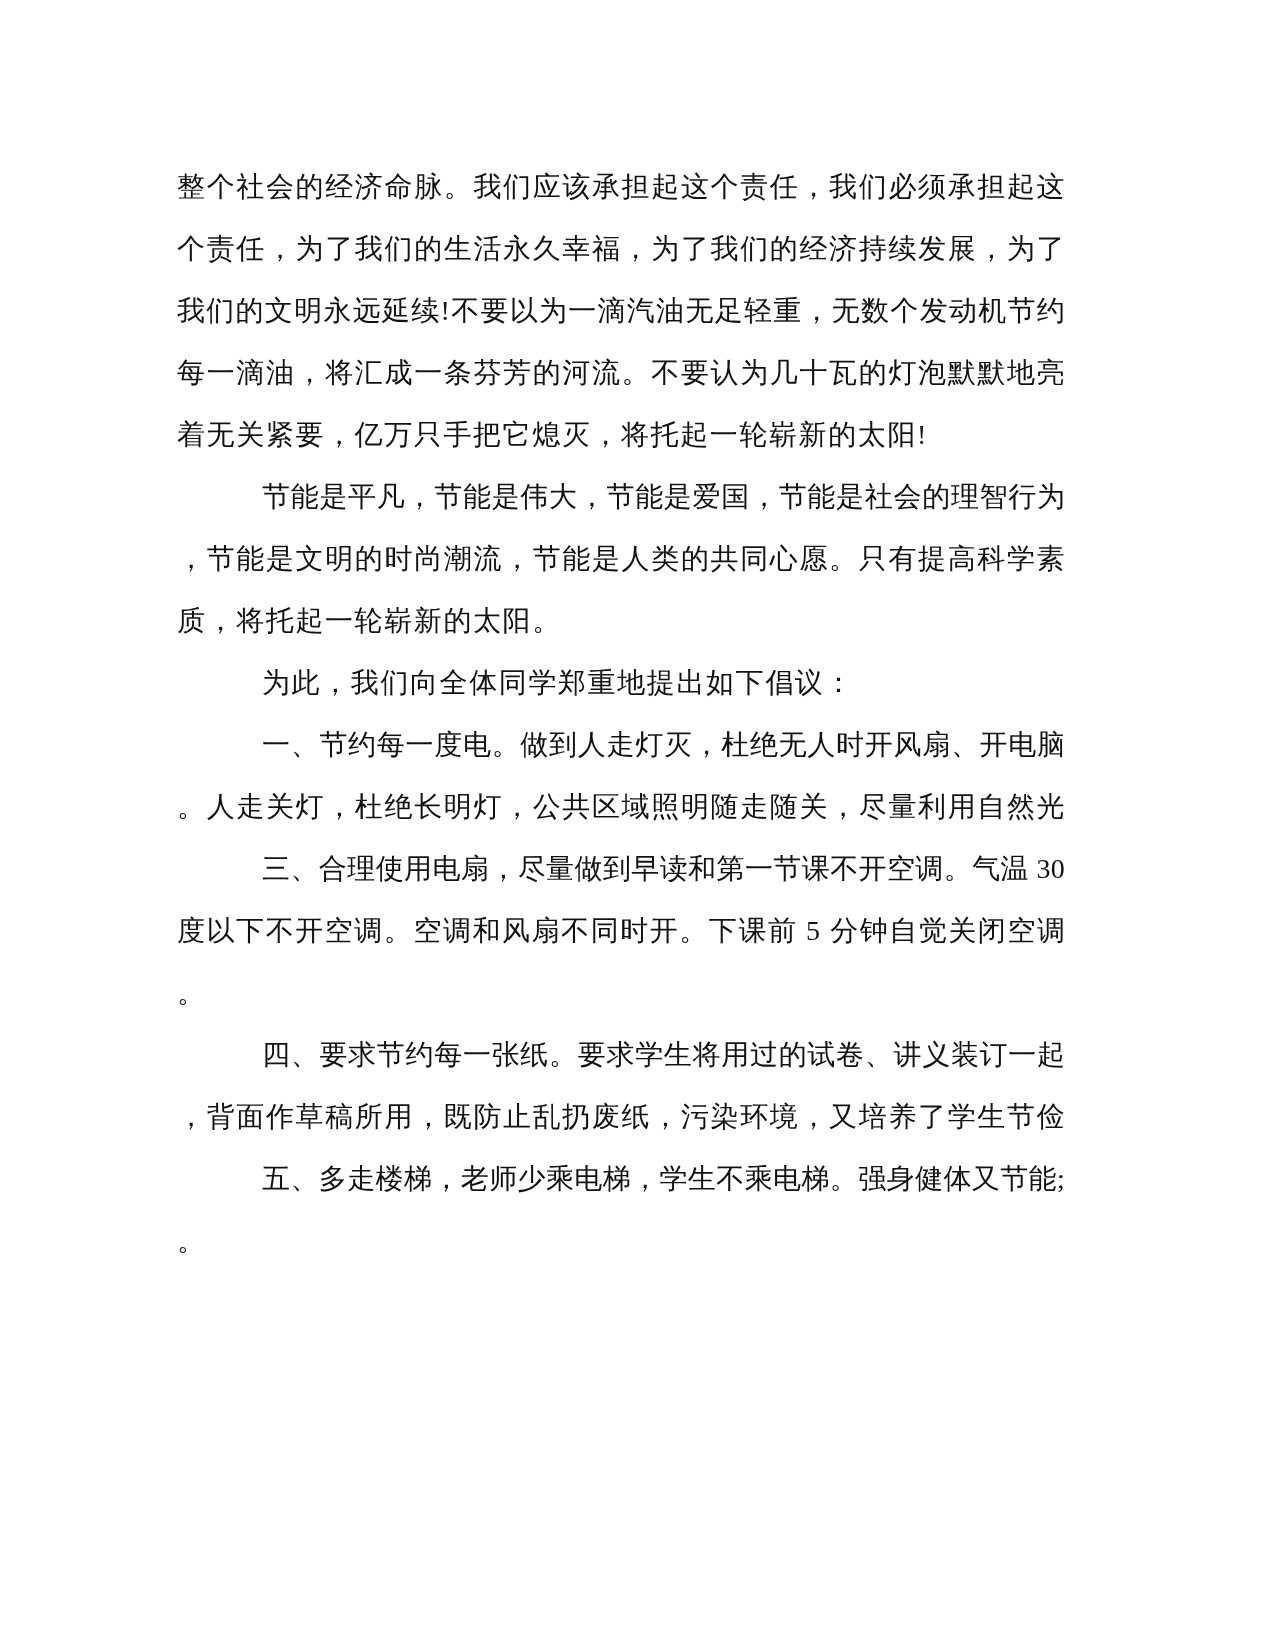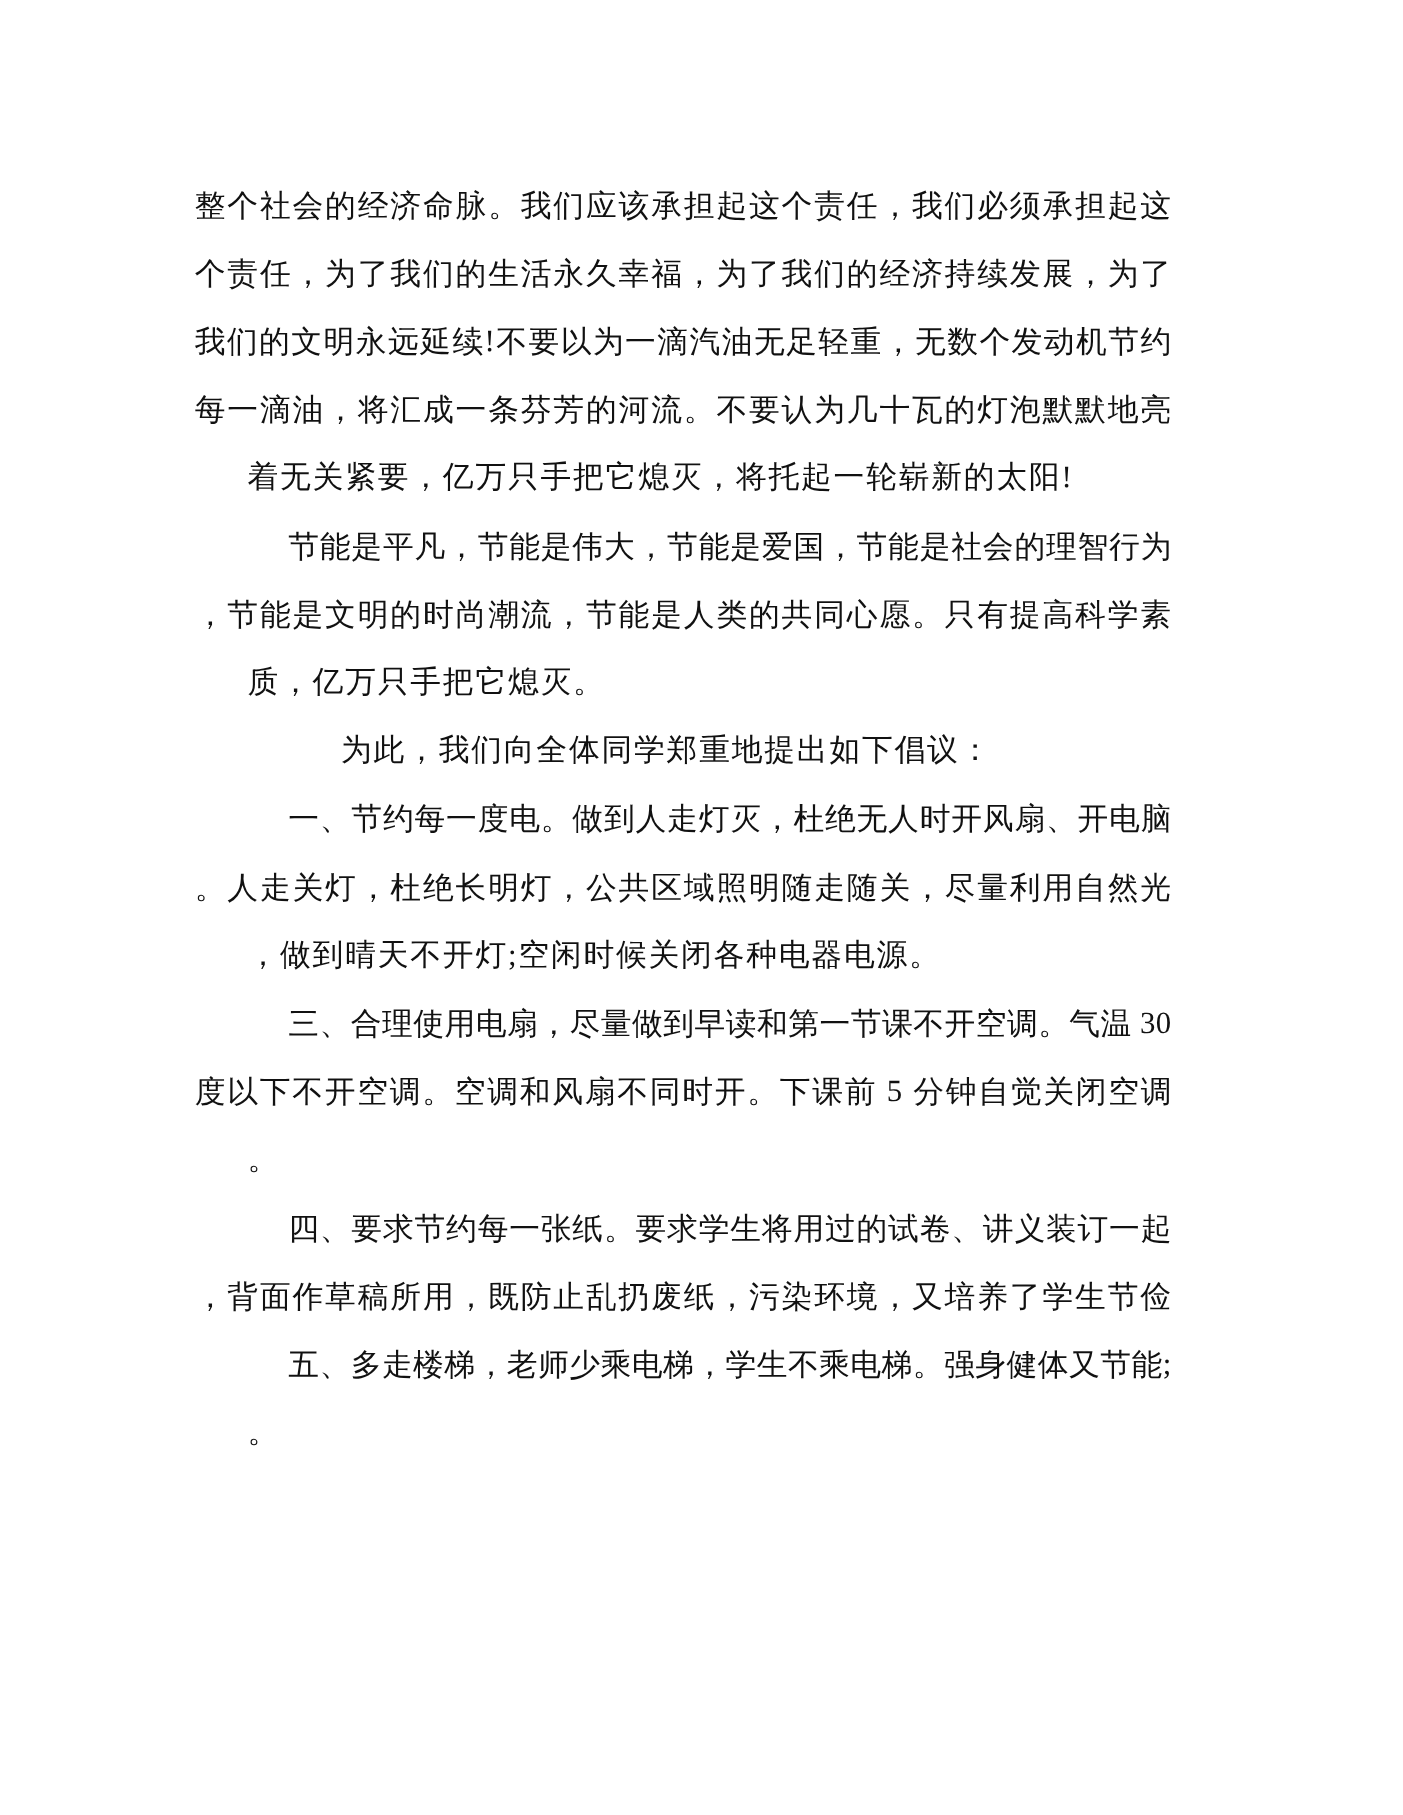--- a/index.html
+++ b/index.html
@@ -40,21 +40,20 @@
     align-items: center;
   }
   .line.justified span {
     display: inline-block;
     line-height: normal;
     white-space: pre;
   }
   
   .line.natural {
     letter-spacing: 1.6px;
-    margin-left: 48px;
   }
   .line.indent {
     padding-left: 85px;
     box-sizing: border-box;
   }
 </style>
 </head>
 <body>
 
 <div class="page">
@@ -62,29 +61,28 @@
       <div class="para">
         <div class="line justified"><span>整</span><span>个</span><span>社</span><span>会</span><span>的</span><span>经</span><span>济</span><span>命</span><span>脉</span><span>。</span><span>我</span><span>们</span><span>应</span><span>该</span><span>承</span><span>担</span><span>起</span><span>这</span><span>个</span><span>责</span><span>任</span><span>，</span><span>我</span><span>们</span><span>必</span><span>须</span><span>承</span><span>担</span><span>起</span><span>这</span></div>
         <div class="line justified"><span>个</span><span>责</span><span>任</span><span>，</span><span>为</span><span>了</span><span>我</span><span>们</span><span>的</span><span>生</span><span>活</span><span>永</span><span>久</span><span>幸</span><span>福</span><span>，</span><span>为</span><span>了</span><span>我</span><span>们</span><span>的</span><span>经</span><span>济</span><span>持</span><span>续</span><span>发</span><span>展</span><span>，</span><span>为</span><span>了</span></div>
         <div class="line justified"><span>我</span><span>们</span><span>的</span><span>文</span><span>明</span><span>永</span><span>远</span><span>延</span><span>续</span><span>!</span><span>不</span><span>要</span><span>以</span><span>为</span><span>一</span><span>滴</span><span>汽</span><span>油</span><span>无</span><span>足</span><span>轻</span><span>重</span><span>，</span><span>无</span><span>数</span><span>个</span><span>发</span><span>动</span><span>机</span><span>节</span><span>约</span></div>
         <div class="line justified"><span>每</span><span>一</span><span>滴</span><span>油</span><span>，</span><span>将</span><span>汇</span><span>成</span><span>一</span><span>条</span><span>芬</span><span>芳</span><span>的</span><span>河</span><span>流</span><span>。</span><span>不</span><span>要</span><span>认</span><span>为</span><span>几</span><span>十</span><span>瓦</span><span>的</span><span>灯</span><span>泡</span><span>默</span><span>默</span><span>地</span><span>亮</span></div>
         <div class="line natural">着无关紧要，亿万只手把它熄灭，将托起一轮崭新的太阳!</div>
       </div>
       <div class="para">
         <div class="line justified indent"><span>节</span><span>能</span><span>是</span><span>平</span><span>凡</span><span>，</span><span>节</span><span>能</span><span>是</span><span>伟</span><span>大</span><span>，</span><span>节</span><span>能</span><span>是</span><span>爱</span><span>国</span><span>，</span><span>节</span><span>能</span><span>是</span><span>社</span><span>会</span><span>的</span><span>理</span><span>智</span><span>行</span><span>为</span></div>
         <div class="line justified"><span>，</span><span>节</span><span>能</span><span>是</span><span>文</span><span>明</span><span>的</span><span>时</span><span>尚</span><span>潮</span><span>流</span><span>，</span><span>节</span><span>能</span><span>是</span><span>人</span><span>类</span><span>的</span><span>共</span><span>同</span><span>心</span><span>愿</span><span>。</span><span>只</span><span>有</span><span>提</span><span>高</span><span>科</span><span>学</span><span>素</span></div>
-        <div class="line natural">质，亿万只手把它熄灭。</div>
+        <div class="line natural">质，将托起一轮崭新的太阳。</div>
       </div>
       <div class="para">
         <div class="line natural indent">为此，我们向全体同学郑重地提出如下倡议：</div>
       </div>
       <div class="para">
         <div class="line justified indent"><span>一</span><span>、</span><span>节</span><span>约</span><span>每</span><span>一</span><span>度</span><span>电</span><span>。</span><span>做</span><span>到</span><span>人</span><span>走</span><span>灯</span><span>灭</span><span>，</span><span>杜</span><span>绝</span><span>无</span><span>人</span><span>时</span><span>开</span><span>风</span><span>扇</span><span>、</span><span>开</span><span>电</span><span>脑</span></div>
         <div class="line justified"><span>。</span><span>人</span><span>走</span><span>关</span><span>灯</span><span>，</span><span>杜</span><span>绝</span><span>长</span><span>明</span><span>灯</span><span>，</span><span>公</span><span>共</span><span>区</span><span>域</span><span>照</span><span>明</span><span>随</span><span>走</span><span>随</span><span>关</span><span>，</span><span>尽</span><span>量</span><span>利</span><span>用</span><span>自</span><span>然</span><span>光</span></div>
-        <div class="line natural">，做到晴天不开灯;空闲时候关闭各种电器电源。</div>
       </div>
       <div class="para">
         <div class="line justified indent"><span>三</span><span>、</span><span>合</span><span>理</span><span>使</span><span>用</span><span>电</span><span>扇</span><span>，</span><span>尽</span><span>量</span><span>做</span><span>到</span><span>早</span><span>读</span><span>和</span><span>第</span><span>一</span><span>节</span><span>课</span><span>不</span><span>开</span><span>空</span><span>调</span><span>。</span><span>气</span><span>温</span><span> </span><span>3</span><span>0</span></div>
         <div class="line justified"><span>度</span><span>以</span><span>下</span><span>不</span><span>开</span><span>空</span><span>调</span><span>。</span><span>空</span><span>调</span><span>和</span><span>风</span><span>扇</span><span>不</span><span>同</span><span>时</span><span>开</span><span>。</span><span>下</span><span>课</span><span>前</span><span> </span><span>5</span><span> </span><span>分</span><span>钟</span><span>自</span><span>觉</span><span>关</span><span>闭</span><span>空</span><span>调</span></div>
         <div class="line natural">。</div>
       </div>
       <div class="para">
         <div class="line justified indent"><span>四</span><span>、</span><span>要</span><span>求</span><span>节</span><span>约</span><span>每</span><span>一</span><span>张</span><span>纸</span><span>。</span><span>要</span><span>求</span><span>学</span><span>生</span><span>将</span><span>用</span><span>过</span><span>的</span><span>试</span><span>卷</span><span>、</span><span>讲</span><span>义</span><span>装</span><span>订</span><span>一</span><span>起</span></div>
         <div class="line justified"><span>，</span><span>背</span><span>面</span><span>作</span><span>草</span><span>稿</span><span>所</span><span>用</span><span>，</span><span>既</span><span>防</span><span>止</span><span>乱</span><span>扔</span><span>废</span><span>纸</span><span>，</span><span>污</span><span>染</span><span>环</span><span>境</span><span>，</span><span>又</span><span>培</span><span>养</span><span>了</span><span>学</span><span>生</span><span>节</span><span>俭</span></div>
       </div>

